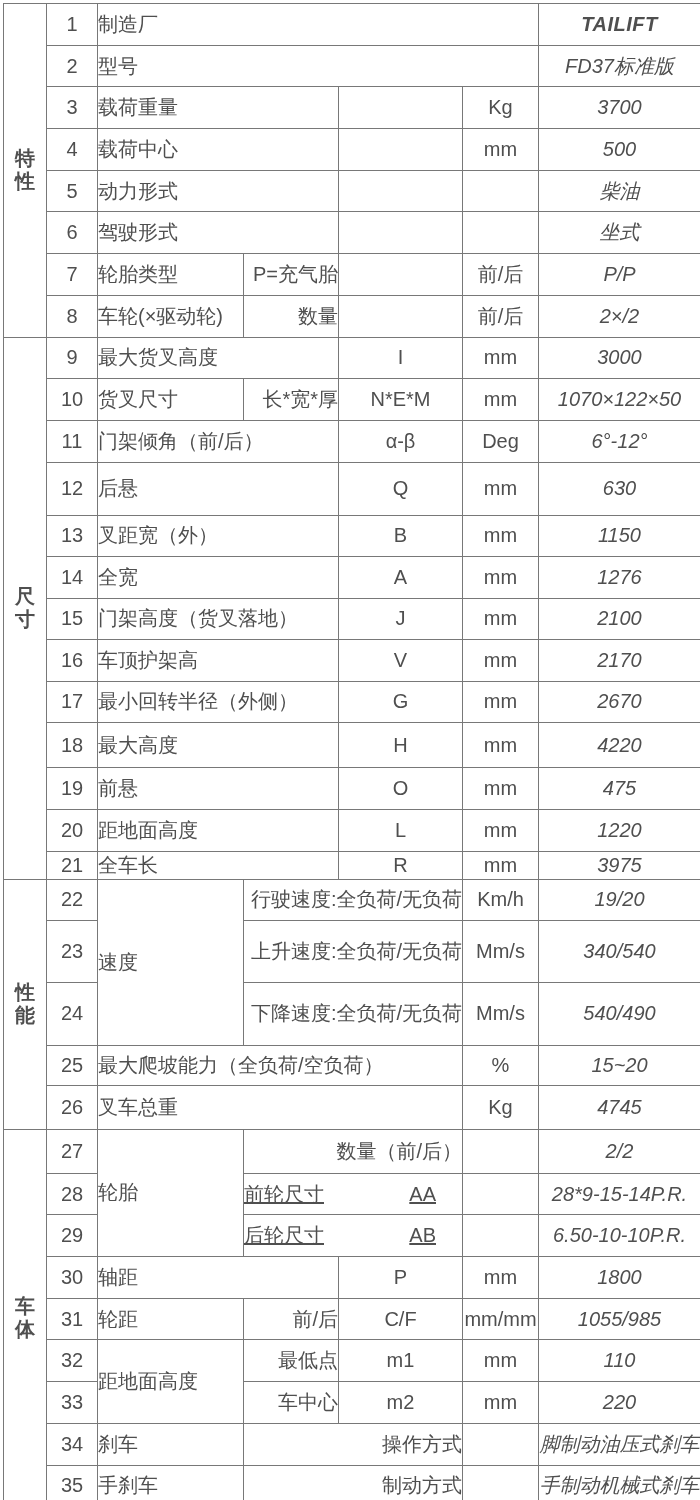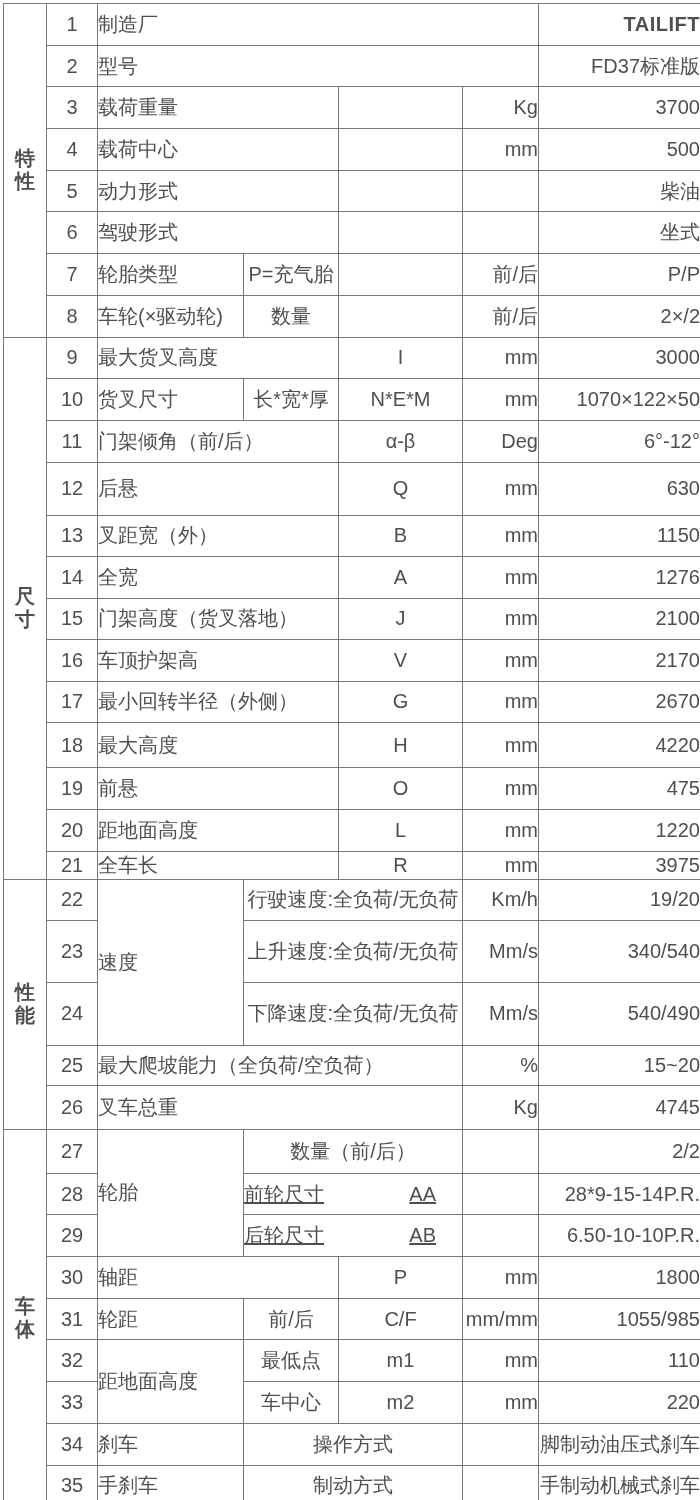--- a/index.html
+++ b/index.html
@@ -39,24 +39,24 @@
   }
   td.cat .vert {
     width: 26px;
     margin: 10px auto;
     word-break: break-all;
     line-height: 1.15;
     white-space: normal;
   }
   td.num  { text-align: center; color: #585858; }
   td.name { text-align: left; padding-left: 7px; font-size: 19.5px; }
-  td.sub  { text-align: center; padding-left: 7px; font-size: 19px; }
+  td.sub  { text-align: right; padding-left: 7px; font-size: 19px; }
   td.sym  { text-align: center; }
-  td.unit { text-align: right; }
-  td.val  { text-align: right; }
+  td.unit { text-align: center; }
+  td.val  { text-align: center; font-style: italic; }
   td.brand {
     font-size: 28px;
     font-weight: 700;
     color: #1d1d1d;
     letter-spacing: 0.5px;
   }
   .subflex {
     display: flex;
     justify-content: space-between;
     align-items: center;

